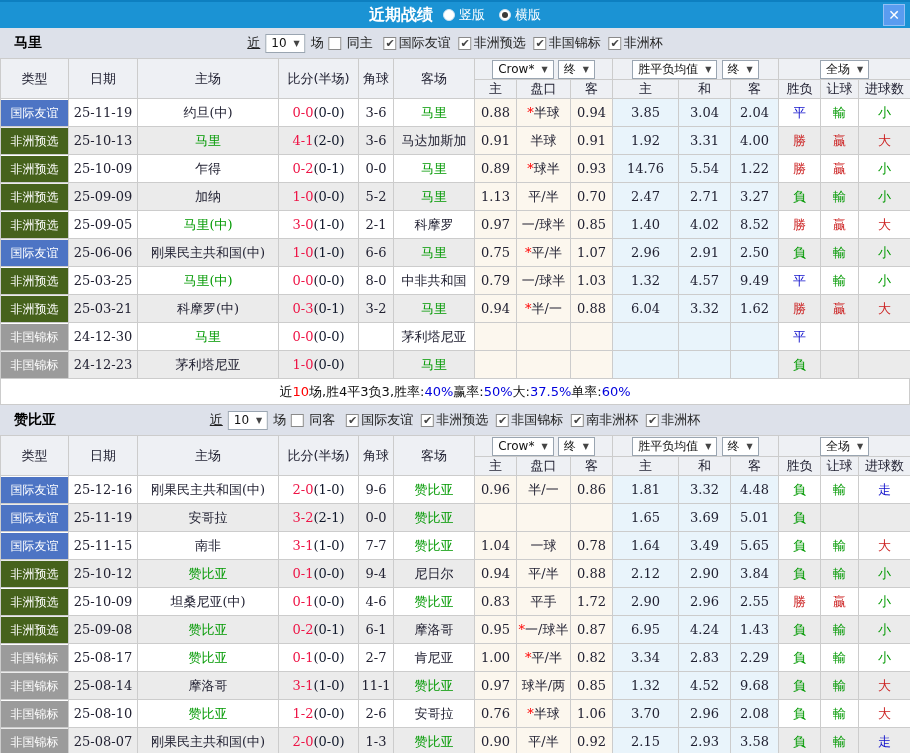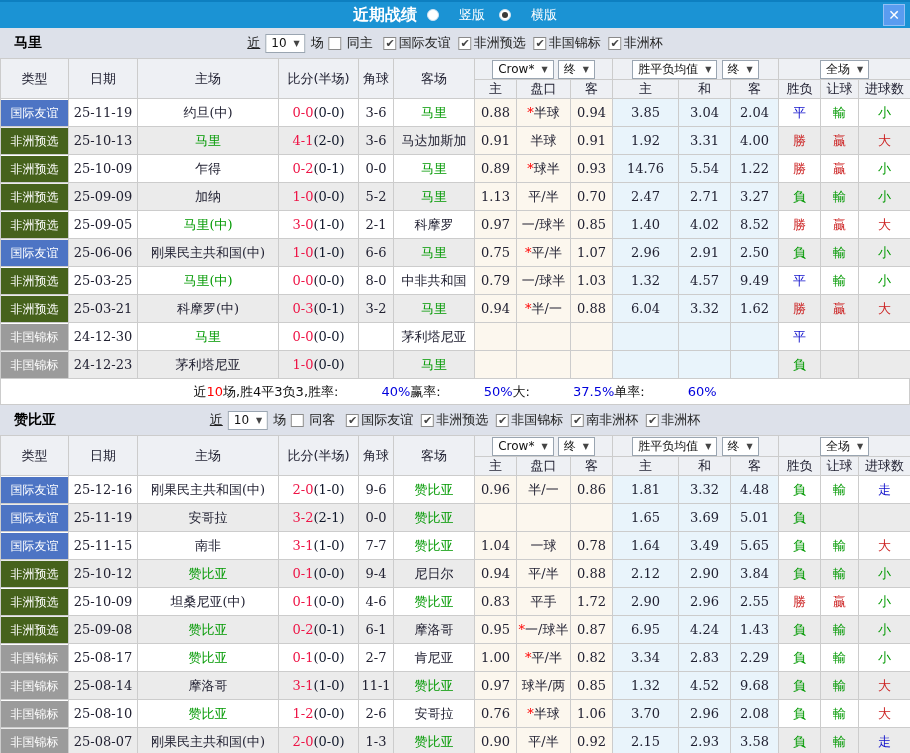--- a/index.html
+++ b/index.html
@@ -8,21 +8,21 @@
     --badge_blue:#4d74c4; --badge_olive:#46621c; --badge_gray:#9b9b9b;
     --team_green:#009900; --score_red:#ee1446; --win_red:#c22; --draw_blue:#11c; --loss_green:#090;
   }
   *{box-sizing:border-box;}
   body{margin:0;width:910px;background:#fff;font-family:"DejaVu Sans","Liberation Sans",sans-serif;}
   
   .titlebar{position:relative;height:28px;background:var(--titlebar_bg);border-top:2px solid #0d7fc0;
             display:flex;align-items:center;justify-content:center;color:#fff;gap:10px;}
   .title-text{font-weight:bold;font-size:16px;}
   .radio-group{display:flex;align-items:center;gap:14px;font-size:13px;}
-  .radio-opt{display:flex;align-items:center;gap:20px;cursor:pointer;}
+  .radio-opt{display:flex;align-items:center;gap:4px;cursor:pointer;}
   .radio{width:12px;height:12px;border-radius:50%;background:#fff;display:inline-block;position:relative;border:1px solid #cfe3f2;}
   .radio.checked::after{content:"";position:absolute;left:2px;top:2px;right:2px;bottom:2px;border-radius:50%;background:#3a3a3a;}
   .close-btn{position:absolute;right:5px;top:2px;width:22px;height:22px;background:var(--close_bg);
              border:1px solid #93c0f4;color:#fff;font-weight:bold;text-align:center;line-height:20px;font-size:14px;cursor:pointer;}
   
   .section-bar{position:relative;height:30px;background:var(--section_bg);display:flex;align-items:center;}
   .section-name{font-weight:bold;font-size:14px;margin-left:14px;color:#000;}
   .filter{position:absolute;left:50%;transform:translateX(-50%);display:flex;align-items:center;gap:5px;
           font-size:13px;color:#222;white-space:nowrap;}
   .near{text-decoration:underline;cursor:pointer;}
@@ -53,21 +53,21 @@
   .score{color:var(--score_red);}
   .half{color:#0f172a;}
   .star{color:#f00;}
   .c-red{color:var(--win_red);}
   .c-blue{color:var(--draw_blue);}
   .c-green{color:var(--loss_green);}
   
   .summary{height:26px;border:1px solid #ccc;border-top:none;display:flex;align-items:center;justify-content:center;
            font-size:13px;background:#fff;color:#111;}
   .summary .red{color:#f00;}
-  .summary .blue{color:#00d;margin-left:43px;}
+  .summary .blue{color:#00d;}
 </style>
 </head>
 <body>
 
 <div class="titlebar">
   <span class="title-text">近期战绩</span>
   <span class="radio-group">
     <span class="radio-opt">
       <span class="radio" id="radio-0"></span>
       <span>竖版</span>

